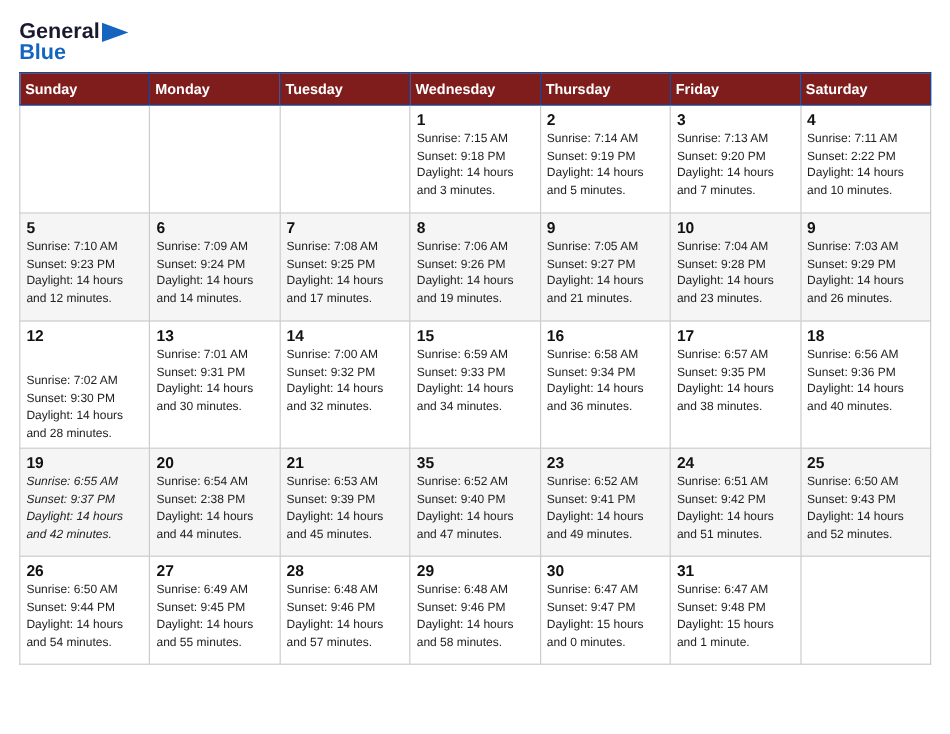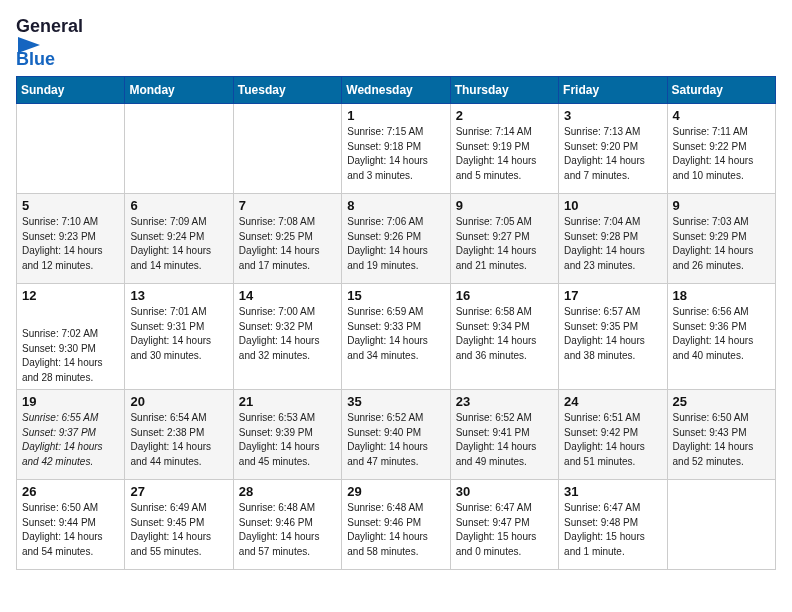--- a/index.html
+++ b/index.html
@@ -34,21 +34,21 @@
       font-size: 15px;
       color: #333;
       margin-top: 2px;
     }
     .calendar-table {
       width: 100%;
       border-collapse: collapse;
       table-layout: fixed;
     }
     .calendar-table th {
-      background: #0369a1;
+      background: #7f1d1d;
       color: #fff;
       font-size: 12px;
       font-weight: bold;
       padding: 6px 4px;
       text-align: left;
       border: 1px solid #0d47a1;
     }
     .calendar-table td {
       vertical-align: top;
       padding: 4px 5px;
@@ -76,21 +76,21 @@
     }
     .empty-cell {
       background: #fff !important;
     }
   </style>
 </head>
 <body>
 
 <div class="header-area">
   <div class="logo">
-    <div style="display:flex;flex-direction:column;">
+    <div style="display:flex;align-items:center;">
       <span style="font-size:18px;font-weight:bold;color:#1a1a2e;">General</span>
       <svg width="22" height="16" viewBox="0 0 22 16" style="margin:0 2px;">
         <polygon points="0,0 22,8 0,16" fill="#1565c0"></polygon>
       </svg>
     </div>
     <span style="font-size:18px;font-weight:bold;color:#1565c0;margin-top:-4px;">Blue</span>
   </div>
   <div class="title-block">
     <div class="title-month"></div>
     <div class="title-location"></div>
@@ -131,21 +131,21 @@
         <td>
           <div class="day-number">3</div>
           <div class="day-info" style="white-space: pre-line;">Sunrise: 7:13 AM
 Sunset: 9:20 PM
 Daylight: 14 hours
 and 7 minutes.</div>
         </td>
         <td>
           <div class="day-number">4</div>
           <div class="day-info" style="white-space: pre-line;">Sunrise: 7:11 AM
-Sunset: 9:22 PM
+Sunset: 2:22 PM
 Daylight: 14 hours
 and 10 minutes.</div>
         </td>
       </tr>
       <tr>
         <td>
           <div class="day-number">5</div>
           <div class="day-info" style="white-space: pre-line;">Sunrise: 7:10 AM
 Sunset: 9:23 PM
 Daylight: 14 hours

